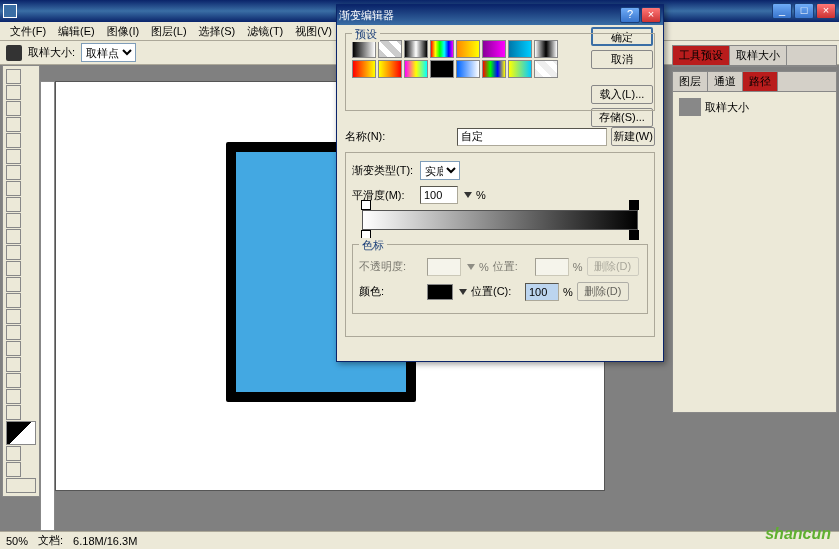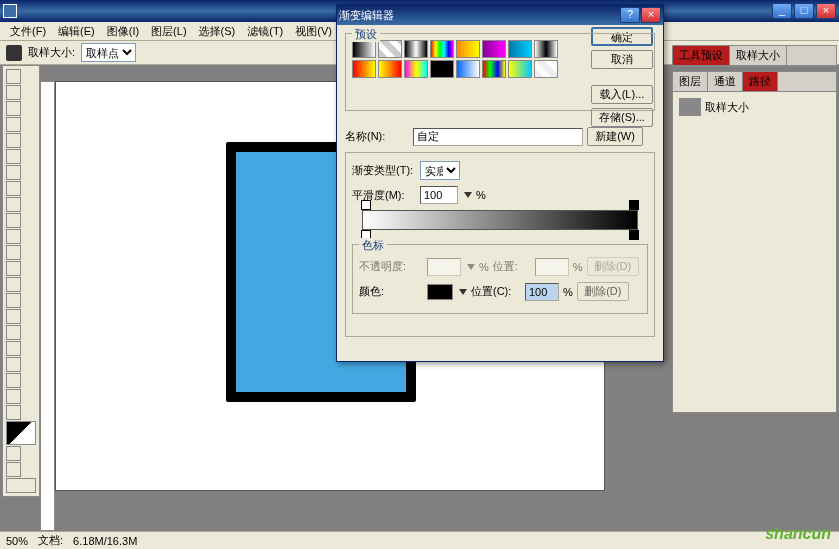--- a/index.html
+++ b/index.html
@@ -198,21 +198,21 @@
           <div class="preset" style="background: rgb(0, 0, 0);"></div>
           <div class="preset" style="background: linear-gradient(90deg, rgb(0, 102, 255), rgb(255, 255, 255));"></div>
           <div class="preset" style="background: linear-gradient(90deg, rgb(255, 0, 0), rgb(0, 255, 0), rgb(0, 0, 255), rgb(255, 255, 0));"></div>
           <div class="preset" style="background: linear-gradient(90deg, rgb(255, 255, 0), rgb(0, 204, 255));"></div>
           <div class="preset" style="background: repeating-linear-gradient(45deg, rgb(238, 238, 238) 0px, rgb(238, 238, 238) 6px, rgb(255, 255, 255) 0px, rgb(255, 255, 255) 12px);"></div>
         </div>
     </div>
 
     <div class="row">
       <label>名称(N):</label>
-      <input class="txt" style="width: 170px;" value="自定">
+      <input class="txt" style="width: 158px; margin-left: 44px;" value="自定">
       <div class="btn" style="width:56px">新建(W)</div>
     </div>
 
     <div class="fieldset" style="padding-top:2px">
       <div class="row">
         <label>渐变类型(T):</label>
         <select class="sel" style="width:40px"><option>实底</option></select>
       </div>
       <div class="row">
         <label>平滑度(M):</label>

